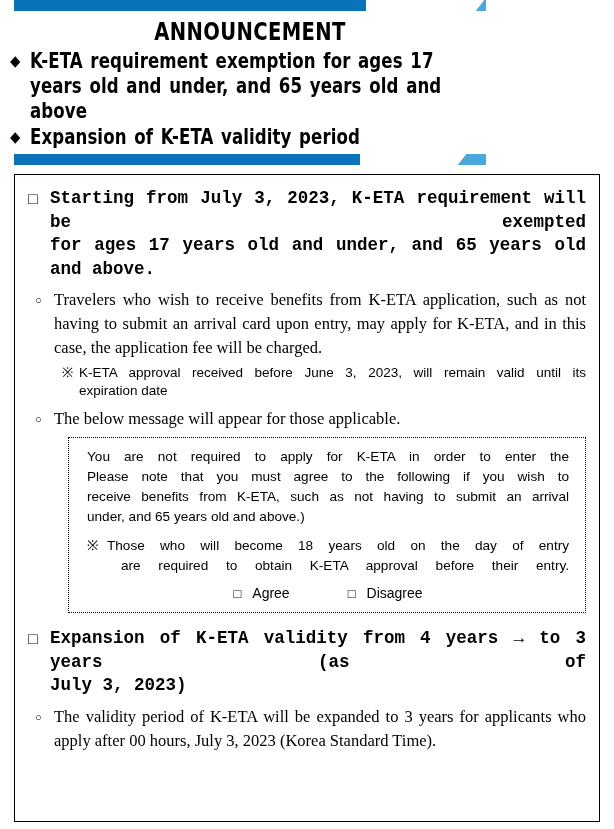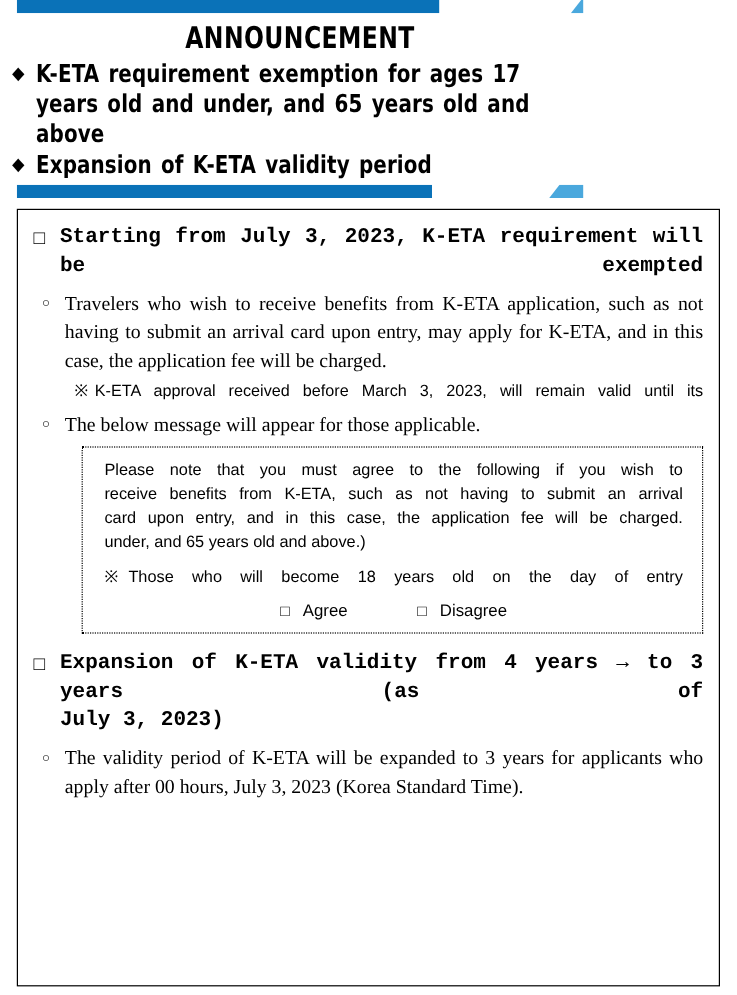--- a/index.html
+++ b/index.html
@@ -283,52 +283,55 @@
     <div class="seg seg-dark"></div>
   </div>
 </div>
 
 <div class="main-box">
 
   <div class="chk-head">
     <span class="box-gl">□</span>
     <span class="htxt">
       <span class="justify-all">Starting from July 3, 2023, K-ETA requirement will be exempted</span>
+      <span>for ages 17 years old and under, and 65 years old and above.</span>
     </span>
   </div>
 
   <div class="circ-item">
     <span class="circ-gl">○</span>
     <span class="ctxt">Travelers who wish to receive benefits from K-ETA application, such as not having to submit an arrival card upon entry, may apply for K-ETA, and in this case, the application fee will be charged.</span>
   </div>
 
   <div class="note">
     <span class="ast">※</span>
     <span class="ntxt">
-      <span class="ln1">K-ETA approval received before March 3, 2023, will remain valid until its</span>
+      <span class="ln1">K-ETA approval received before June 3, 2023, will remain valid until its</span>
+      <span class="ln2">expiration date</span>
     </span>
   </div>
 
   <div class="circ-item">
     <span class="circ-gl">○</span>
     <span class="ctxt">The below message will appear for those applicable.</span>
   </div>
 
   <div class="msg-box">
     <p class="msg-p">
+      <span class="fulljust">You are not required to apply for K-ETA in order to enter the</span>
       <span class="fulljust">Please note that you must agree to the following if you wish to</span>
       <span class="fulljust">receive benefits from K-ETA, such as not having to submit an arrival</span>
-      <span class="fulljust">card upon entry, and in this case, the application fee will be charged.</span>
       <span class="lastline">under, and 65 years old and above.)</span>
     </p>
 
     <div class="msg-note">
       <span class="ast">※</span>
       <span class="mtxt">
         <span class="ln1">Those who will become 18 years old on the day of entry</span>
+        <span class="ln2">are required to obtain K-ETA approval before their entry.</span>
       </span>
     </div>
 
     <div class="agree-row">
       <div class="agree-opt">
         <span class="sqr">□</span>
         <span>Agree</span>
       </div>
       <div class="agree-opt">
         <span class="sqr">□</span>

